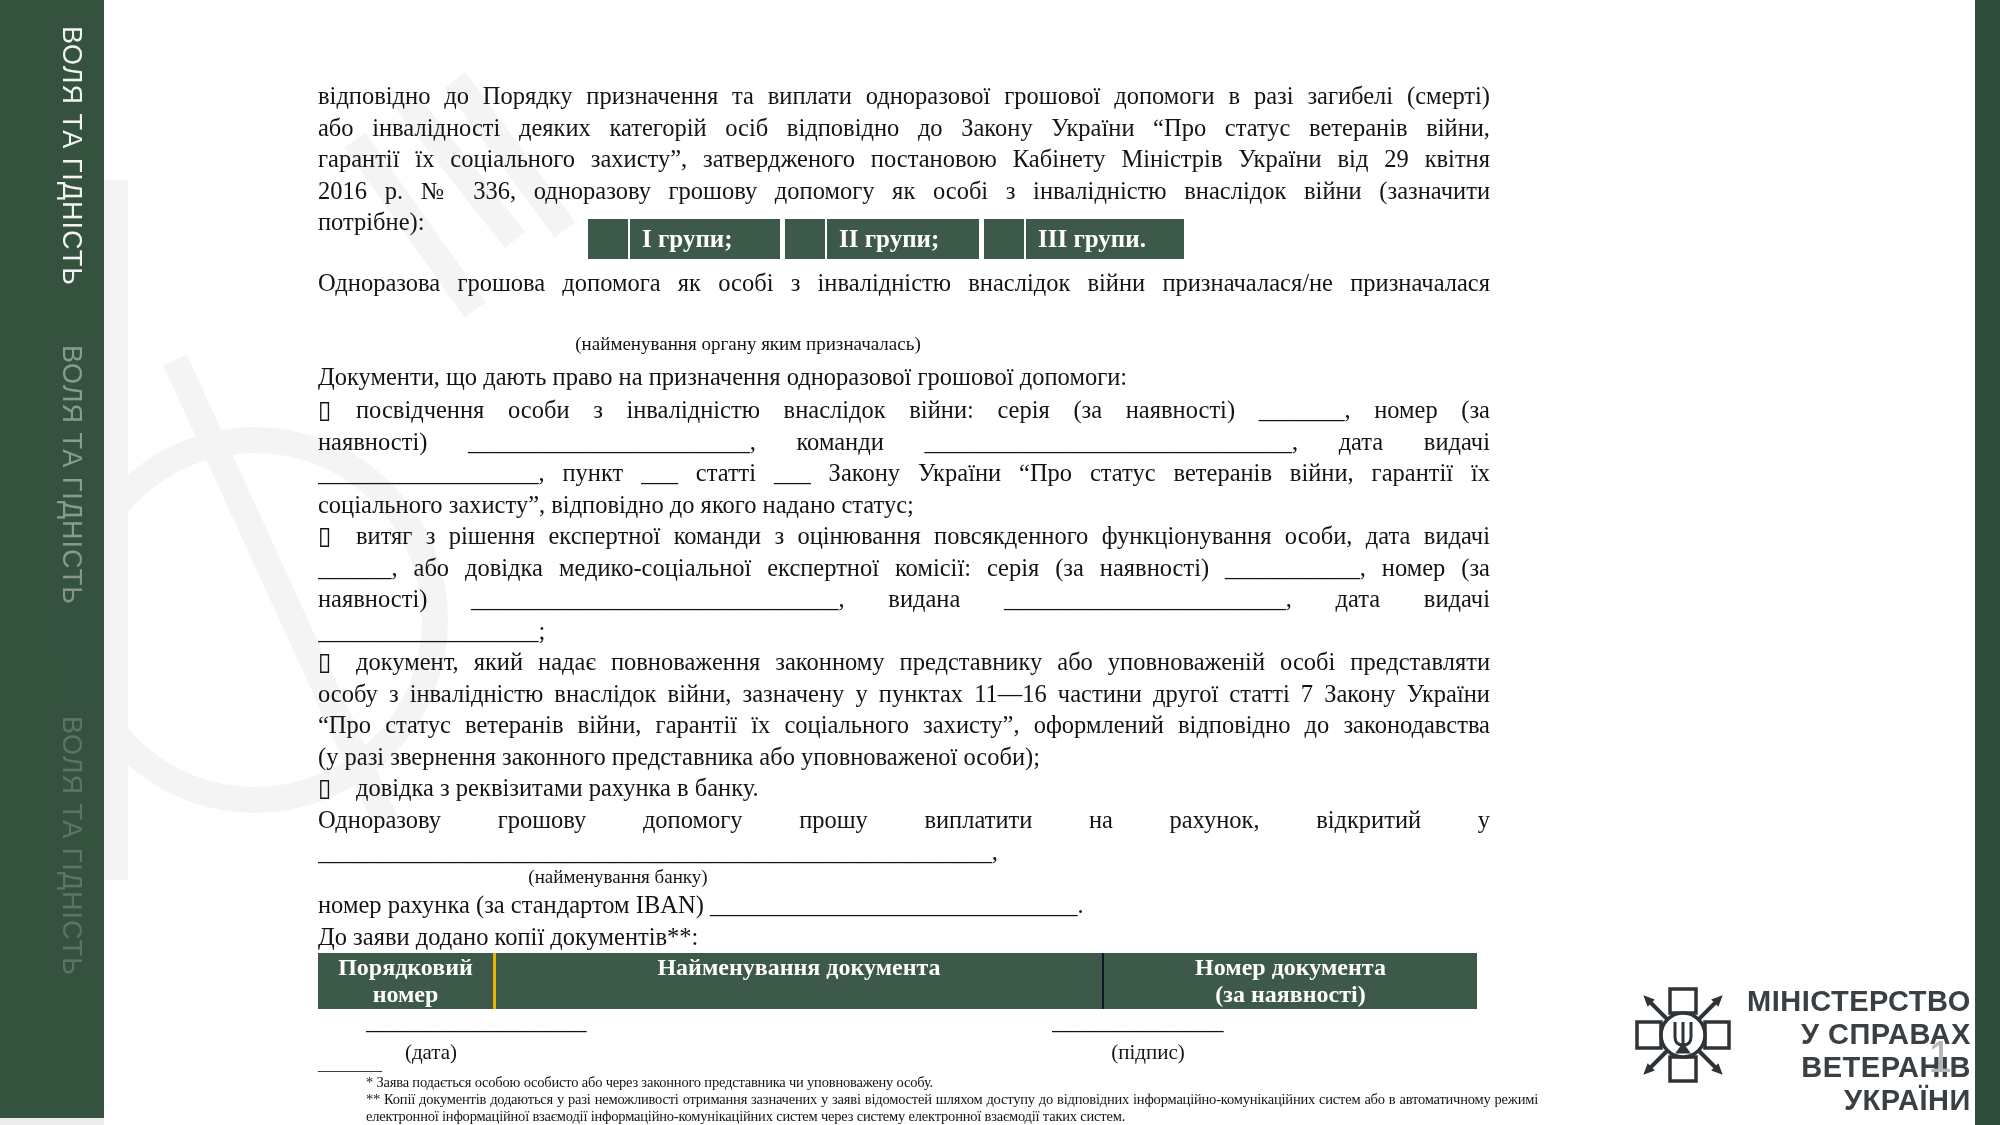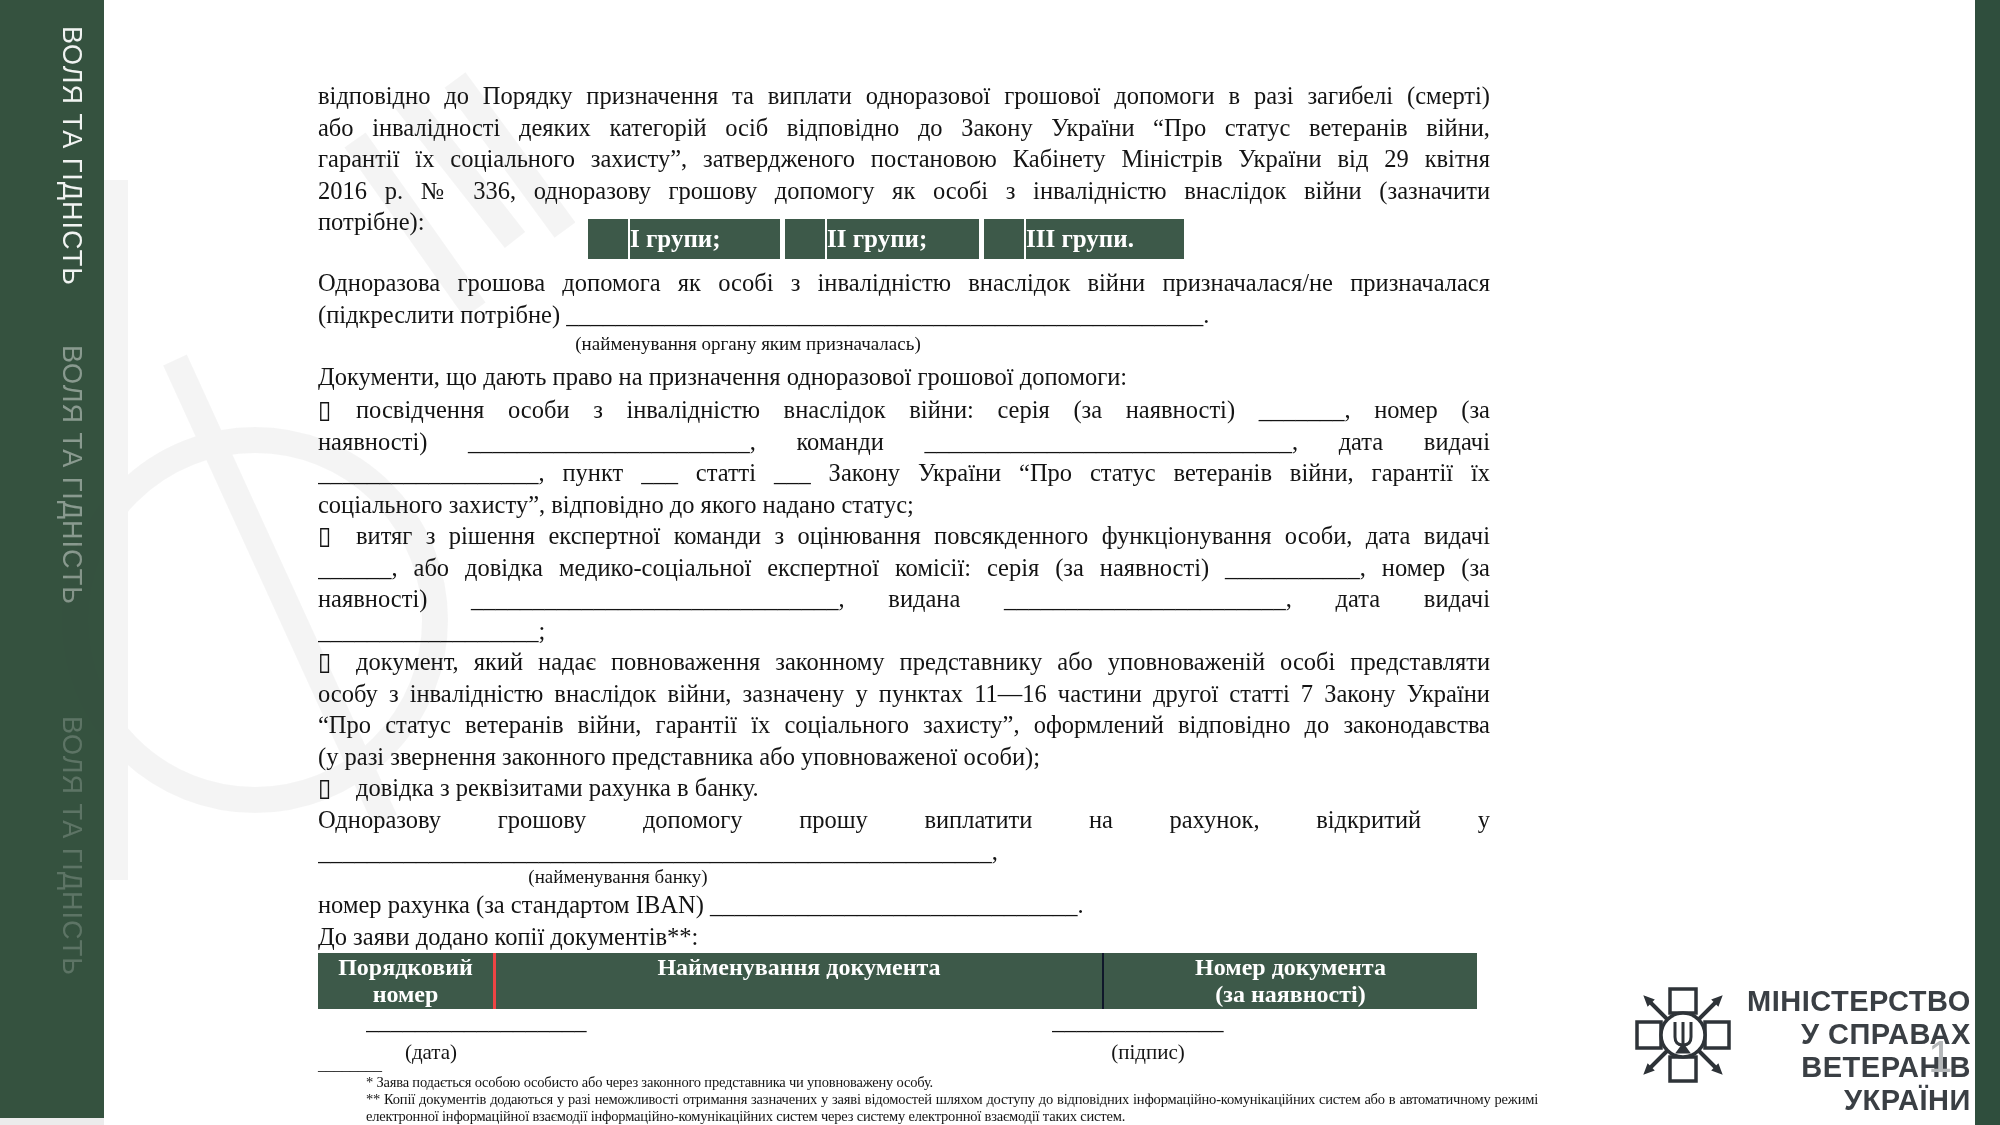--- a/index.html
+++ b/index.html
@@ -26,30 +26,30 @@
   .blk > div{height:31.5px;overflow:hidden;}
   .jline{text-align:justify;text-align-last:justify;}
   .lline{text-align:left;}
   .caption{position:absolute;font-size:19px;color:#141414;text-align:center;overflow:hidden;}
   
   .groups-row{position:absolute;left:588px;top:219px;display:flex;align-items:stretch;height:40px;}
   .group-unit{display:flex;margin-right:5px;}
   .cb-cell{width:40px;background:#3D5949;border-right:2px solid #ffffff;}
   .group-label{
     background:#3D5949;color:#ffffff;font-weight:bold;font-size:25px;line-height:40px;
-    box-sizing:border-box;
+    padding-left:12px;box-sizing:border-box;
   }
   .gl1{width:150px;} .gl2{width:152px;} .gl3{width:158px;}
   
   .doc-table{position:absolute;left:318px;top:953px;width:1159px;display:flex;}
   .doc-th{
     background:#3D5949;color:#ffffff;font-weight:bold;font-size:24px;line-height:27px;
     text-align:center;white-space:pre-line;box-sizing:border-box;padding:1px 4px;height:56px;
   }
-  .th1{width:178px;border-right:3px solid #ef4444;}
+  .th1{width:178px;border-right:3px solid #eab308;}
   .th2{width:608px;border-right:2px solid #0f172a;}
   .th3{width:373px;}
   
   .sig-line{position:absolute;font-size:24.5px;line-height:31.5px;white-space:nowrap;overflow:hidden;}
   .sig-cap{position:absolute;font-size:21px;text-align:center;}
   
   .footnote-rule{position:absolute;left:318px;top:1056px;font-size:16px;}
   .fnote{position:absolute;left:318px;width:1172px;font-size:14.5px;line-height:17px;letter-spacing:-0.2px;overflow:hidden;margin-left:48px;}
   .fnote > div{height:17px;overflow:hidden;}
   
@@ -105,21 +105,20 @@
       <div class="group-label gl2">ІІ групи;</div>
     </div>
     <div class="group-unit" style="margin-right:0">
       <div class="cb-cell"></div>
       <div class="group-label gl3">ІІІ групи.</div>
     </div>
   </div>
 
   <div class="blk" style="top:267px">
       <div class="jline">Одноразова грошова допомога як особі з інвалідністю внаслідок війни призначалася/не призначалася</div>
-      <div class="lline">(підкреслити потрібне) ____________________________________________________.</div>
     </div>
   <div class="caption" style="left:318px;top:333px;width:860px">(найменування органу яким призначалась)</div>
 
   <div class="blk lline" style="top:361px;height:31.5px">Документи, що дають право на призначення одноразової грошової допомоги:</div>
 
   <div class="blk" style="top:394px">
       <div class="jline">▯ посвідчення особи з інвалідністю внаслідок війни: серія (за наявності) _______, номер (за</div>
       <div class="jline">наявності) _______________________, команди ______________________________, дата видачі</div>
       <div class="jline">__________________, пункт ___ статті ___ Закону України “Про статус ветеранів війни, гарантії їх</div>
       <div class="lline">соціального захисту”, відповідно до якого надано статус;</div>

